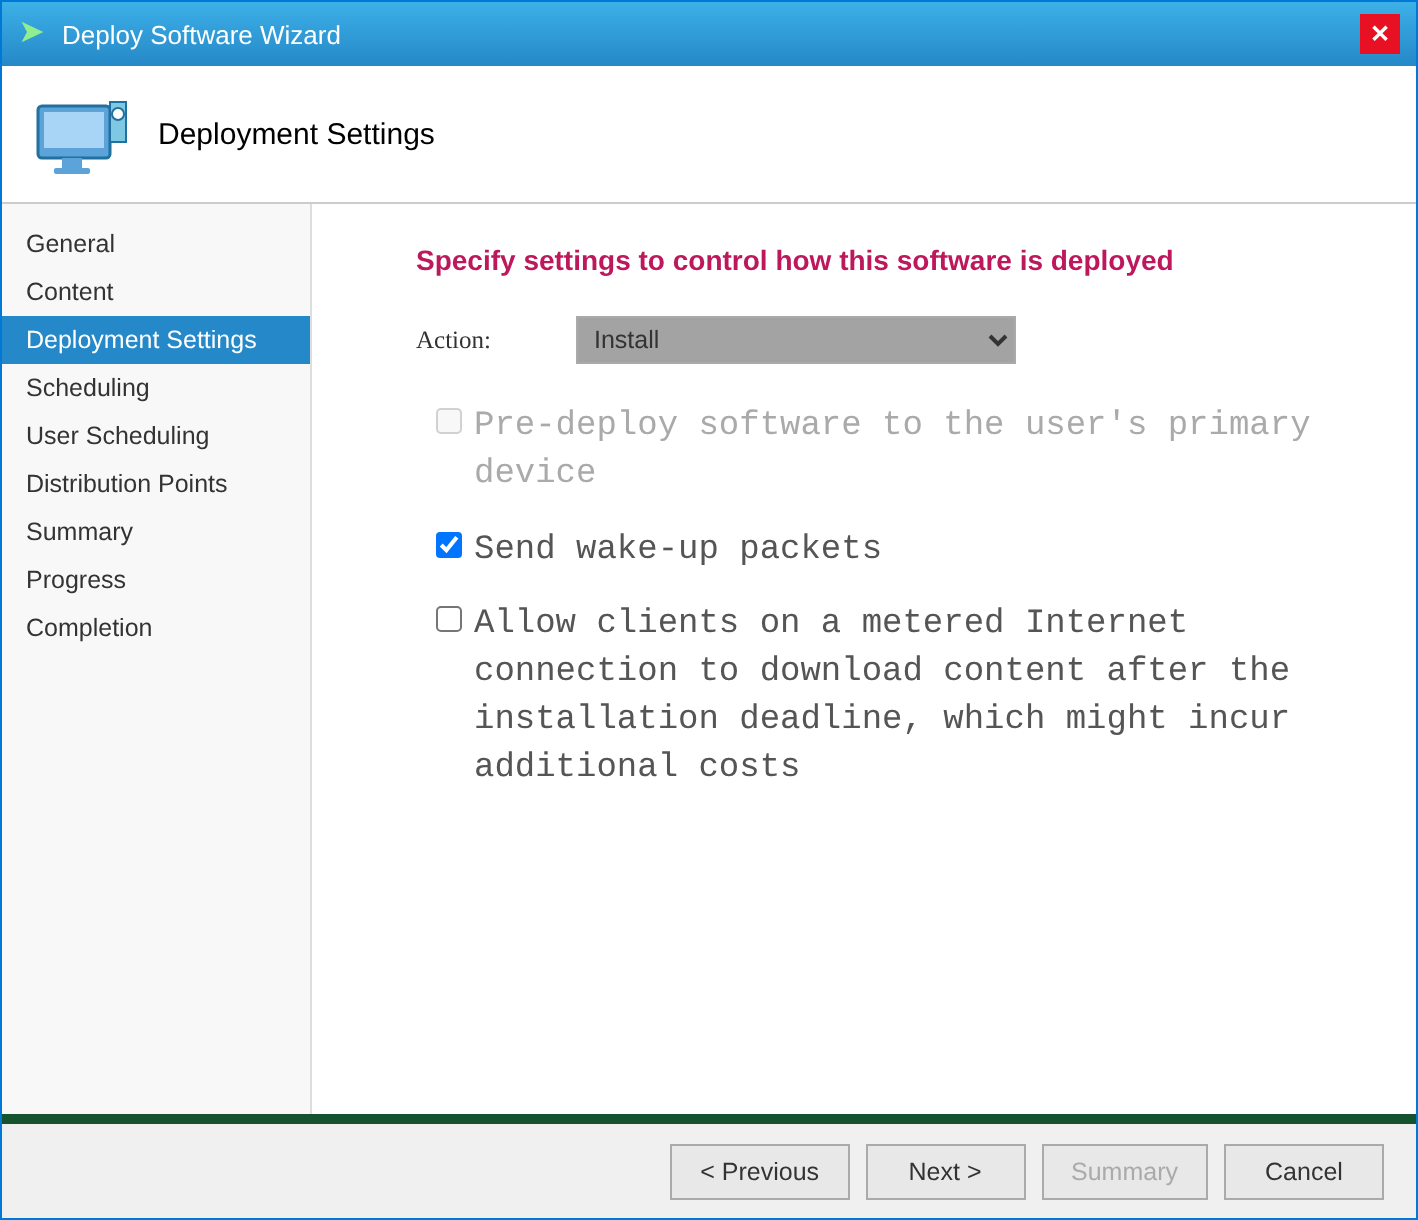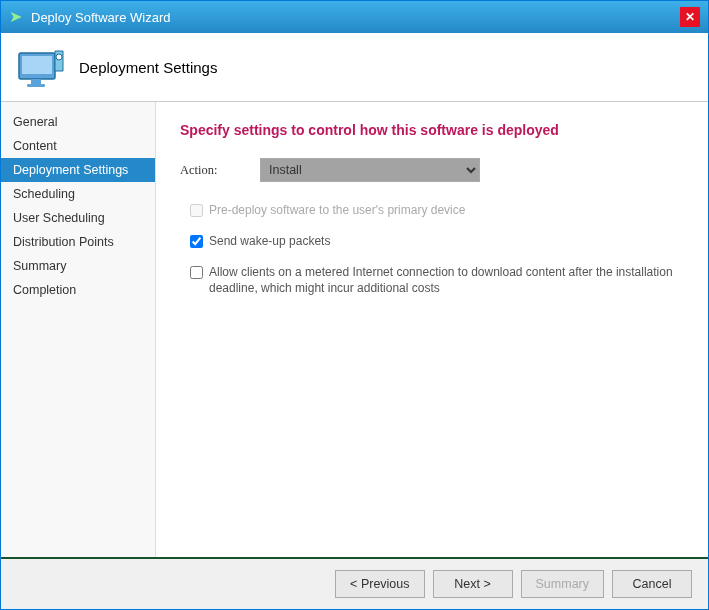--- a/index.html
+++ b/index.html
@@ -74,20 +74,21 @@
     .header-title {
       font-size: 15px;
       font-weight: 400;
       color: #000;
     }
 
     .body {
       display: flex;
       flex: 1;
       overflow: hidden;
+      gap: 28px;
     }
 
     .sidebar {
       width: 155px;
       background: #f8f8f8;
       border-right: 1px solid #ddd;
       padding-top: 8px;
     }
 
     .sidebar-item {
@@ -156,31 +157,32 @@
       gap: 6px;
     }
 
     .checkbox-row input[type="checkbox"] {
       margin-top: 2px;
       flex-shrink: 0;
     }
 
     .checkbox-label {
       color: #555;
-      font-size: 12px;
+      font-size: 17px;
       line-height: 1.4;
+      font-family: Liberation Mono, monospace;
     }
 
     .checkbox-label.disabled {
       color: #aaa;
     }
 
     .footer {
       background: #f0f0f0;
-      border-top: 2px solid #14532d;
+      border-top: 5px solid #14532d;
       height: 52px;
       display: flex;
       align-items: center;
       justify-content: flex-end;
       padding: 12px 16px;
       gap: 8px;
     }
 
     .footer-btn {
       height: 28px;
@@ -231,20 +233,21 @@
   <div class="body">
 
     <div class="sidebar">
       <div class="sidebar-item">General</div>
       <div class="sidebar-item">Content</div>
       <div class="sidebar-item active">Deployment Settings</div>
       <div class="sidebar-item sub">Scheduling</div>
       <div class="sidebar-item sub">User Scheduling</div>
       <div class="sidebar-item sub">Distribution Points</div>
       <div class="sidebar-item">Summary</div>
+      <div class="sidebar-item">Progress</div>
       <div class="sidebar-item">Completion</div>
     </div>
 
     <div class="content">
       <div class="content-title">Specify settings to control how this software is deployed</div>
 
       <div class="form-row">
         <span class="form-label">Action:</span>
         <select class="form-select">
           <option>Install</option>

